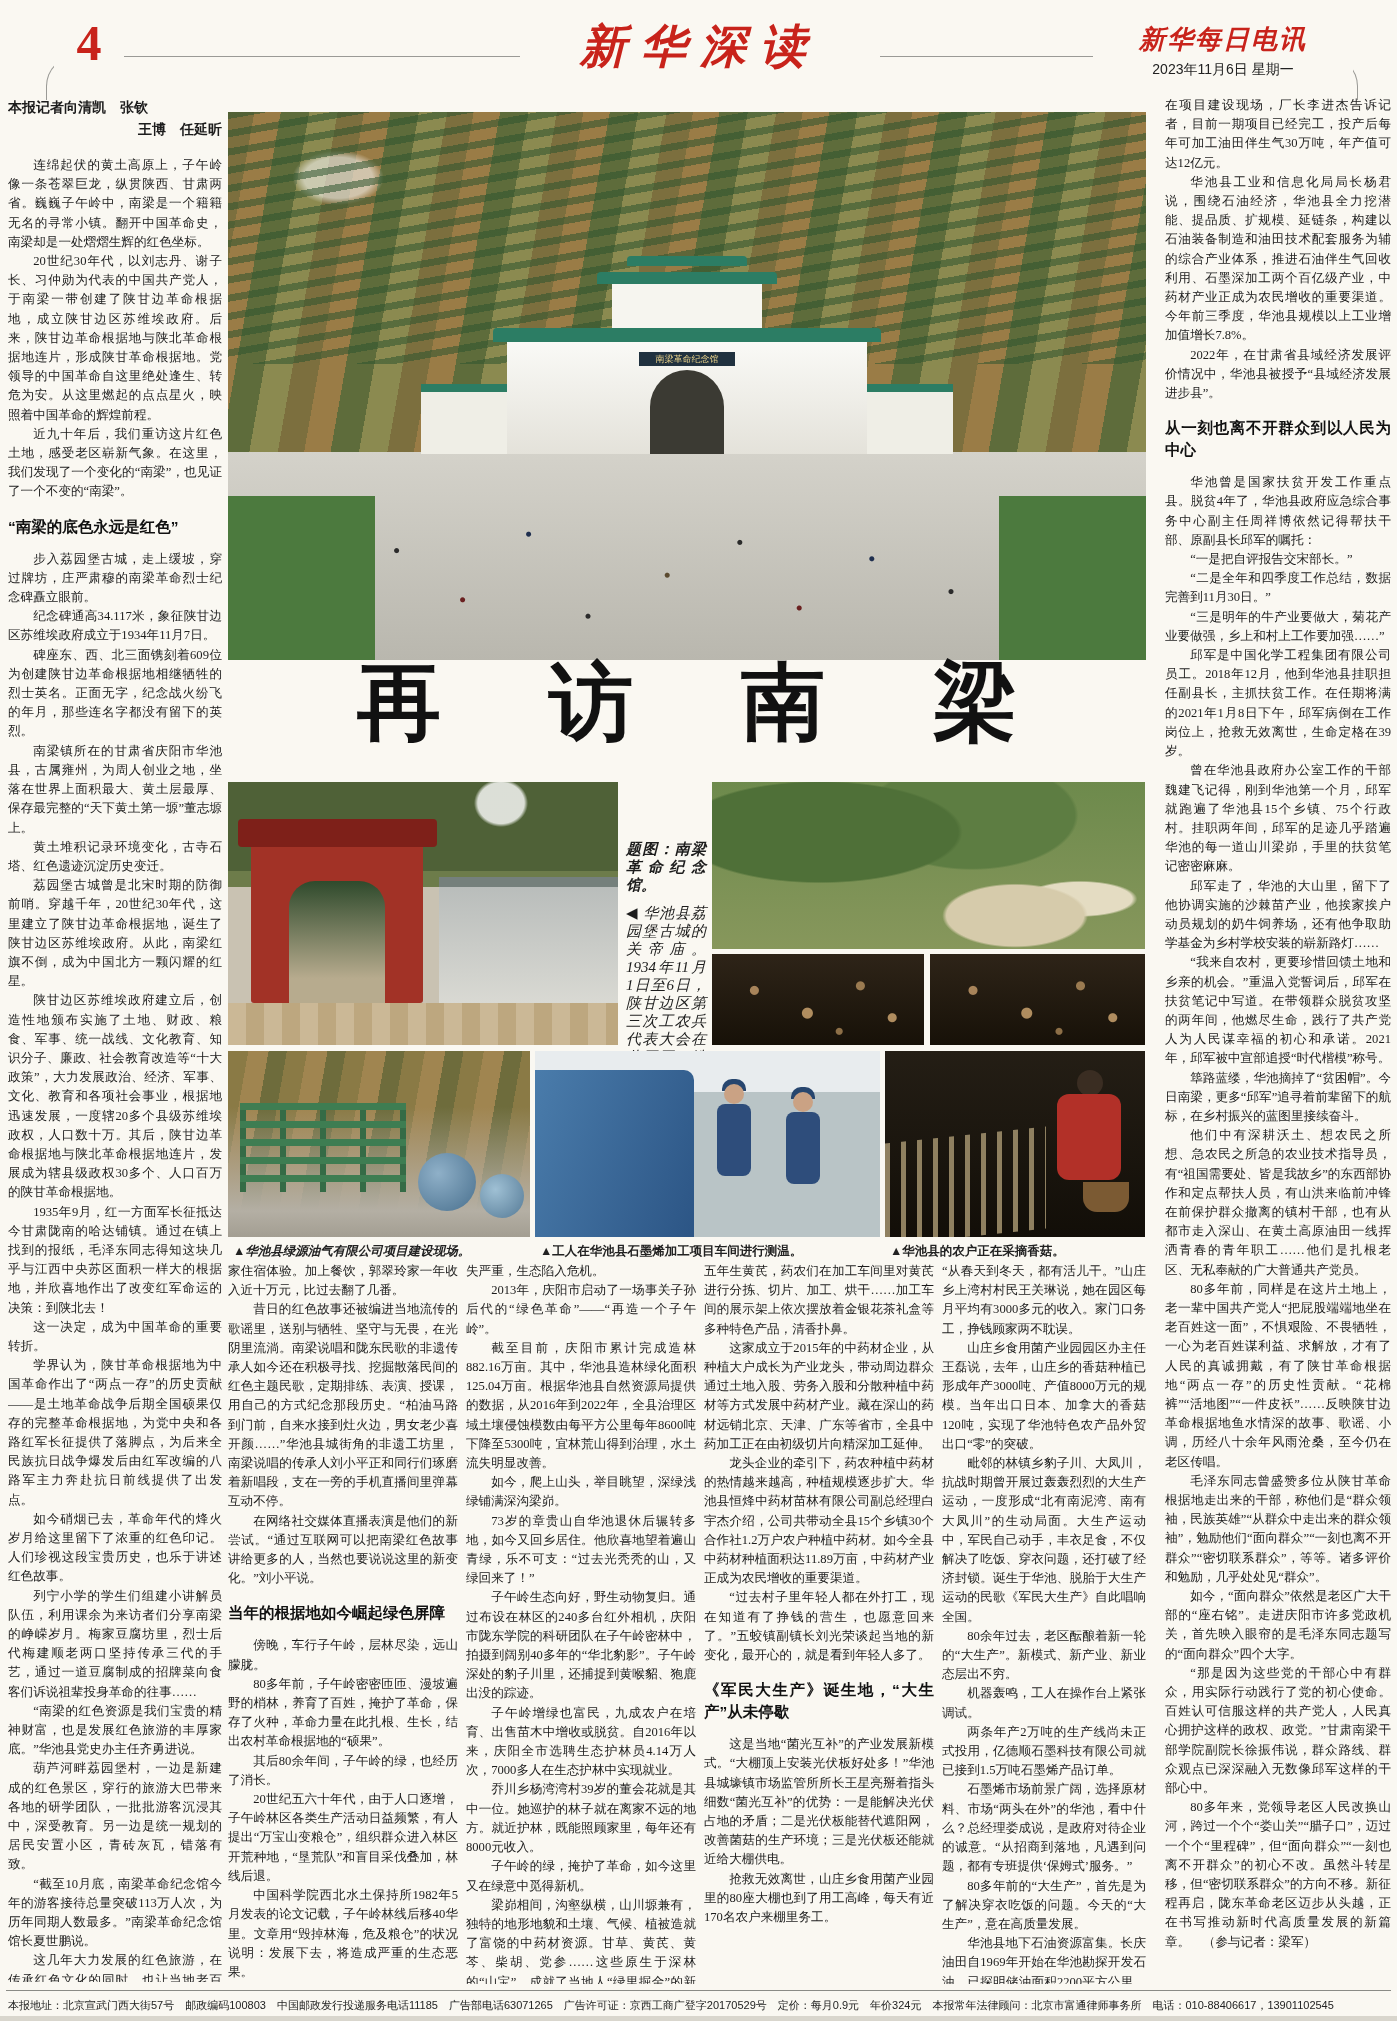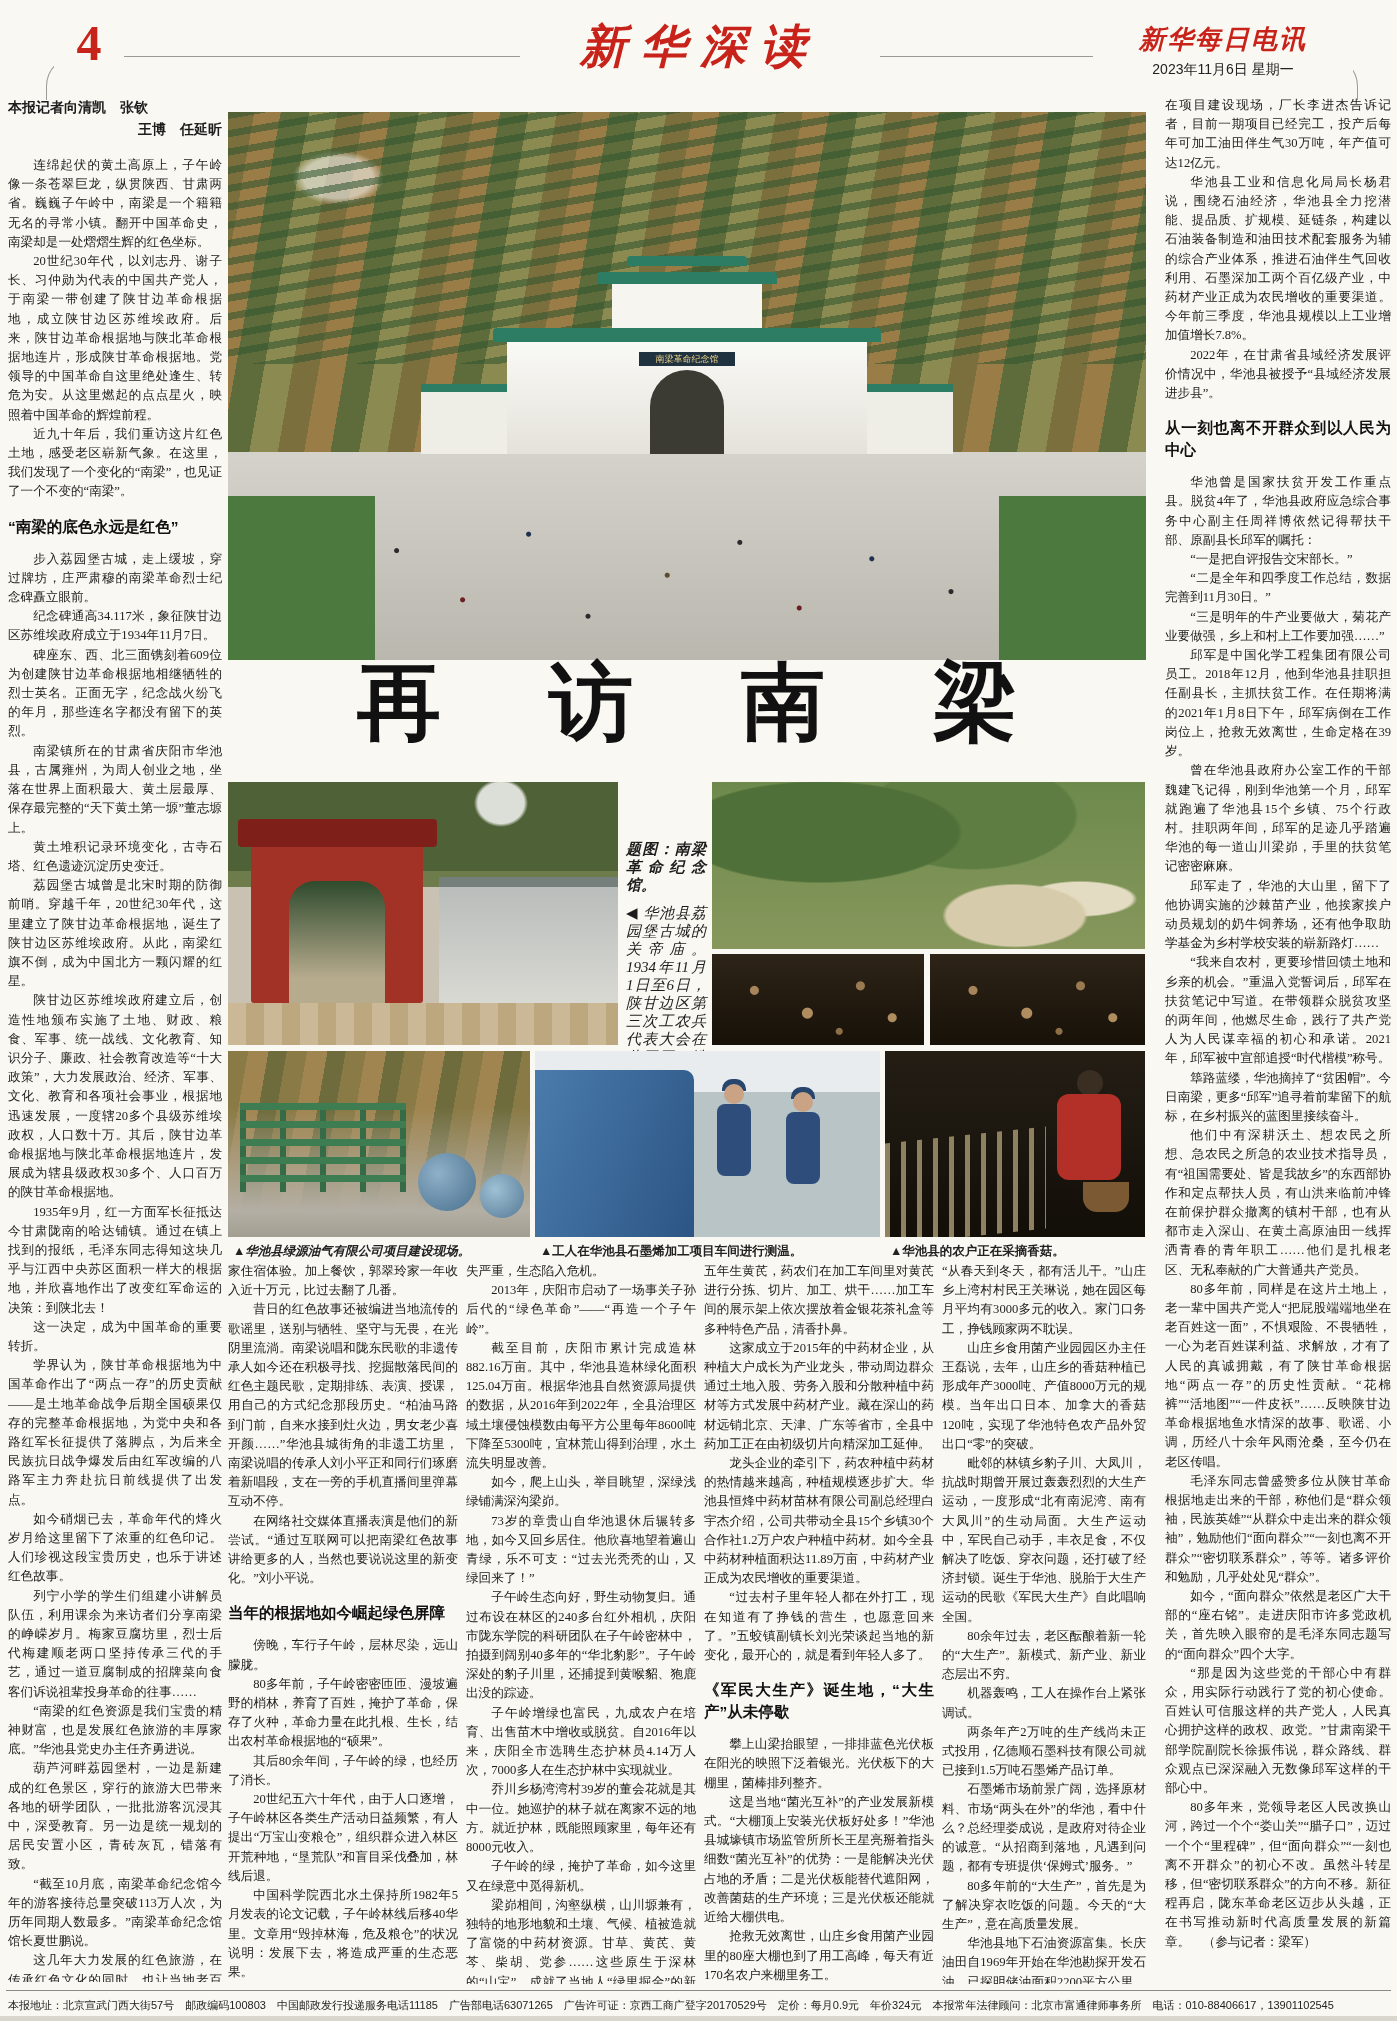--- a/index.html
+++ b/index.html
@@ -305,21 +305,20 @@
       <p>梁峁相间，沟壑纵横，山川塬兼有，独特的地形地貌和土壤、气候、植被造就了富饶的中药材资源。甘草、黄芪、黄芩、柴胡、党参……这些原生于深林的“山宝”，成就了当地人“绿里掘金”的新风尚。</p>
     </div>
   </div>
 <div class="col" id="col4">
     <div>
       <p class="cont">五年生黄芪，药农们在加工车间里对黄芪进行分拣、切片、加工、烘干……加工车间的展示架上依次摆放着金银花茶礼盒等多种特色产品，清香扑鼻。</p>
       <p>这家成立于2015年的中药材企业，从种植大户成长为产业龙头，带动周边群众通过土地入股、劳务入股和分散种植中药材等方式发展中药材产业。藏在深山的药材远销北京、天津、广东等省市，全县中药加工正在由初级切片向精深加工延伸。</p>
       <p>龙头企业的牵引下，药农种植中药材的热情越来越高，种植规模逐步扩大。华池县恒烽中药材苗林有限公司副总经理白宇杰介绍，公司共带动全县15个乡镇30个合作社1.2万户农户种植中药材。如今全县中药材种植面积达11.89万亩，中药材产业正成为农民增收的重要渠道。</p>
       <p>“过去村子里年轻人都在外打工，现在知道有了挣钱的营生，也愿意回来了。”五蛟镇副镇长刘光荣谈起当地的新变化，最开心的，就是看到年轻人多了。</p>
       <h3>《军民大生产》诞生地，“大生产”从未停歇</h3>
-      <p>攀上山梁抬眼望，一排排蓝色光伏板在阳光的映照下泛着银光。光伏板下的大棚里，菌棒排列整齐。</p>
       <p>这是当地“菌光互补”的产业发展新模式。“大棚顶上安装光伏板好处多！”华池县城壕镇市场监管所所长王星亮掰着指头细数“菌光互补”的优势：一是能解决光伏占地的矛盾；二是光伏板能替代遮阳网，改善菌菇的生产环境；三是光伏板还能就近给大棚供电。</p>
       <p>抢救无效离世，山庄乡食用菌产业园里的80座大棚也到了用工高峰，每天有近170名农户来棚里务工。</p>
     </div>
   </div>
 <div class="col" id="col5">
     <div>
       <p class="cont">“从春天到冬天，都有活儿干。”山庄乡上湾村村民王关琳说，她在园区每月平均有3000多元的收入。家门口务工，挣钱顾家两不耽误。</p>
       <p>山庄乡食用菌产业园园区办主任王磊说，去年，山庄乡的香菇种植已形成年产3000吨、产值8000万元的规模。当年出口日本、加拿大的香菇120吨，实现了华池特色农产品外贸出口“零”的突破。</p>
       <p>毗邻的林镇乡豹子川、大凤川，抗战时期曾开展过轰轰烈烈的大生产运动，一度形成“北有南泥湾、南有大凤川”的生动局面。大生产运动中，军民自己动手，丰衣足食，不仅解决了吃饭、穿衣问题，还打破了经济封锁。诞生于华池、脱胎于大生产运动的民歌《军民大生产》自此唱响全国。</p>
       <p>80余年过去，老区酝酿着新一轮的“大生产”。新模式、新产业、新业态层出不穷。</p>

